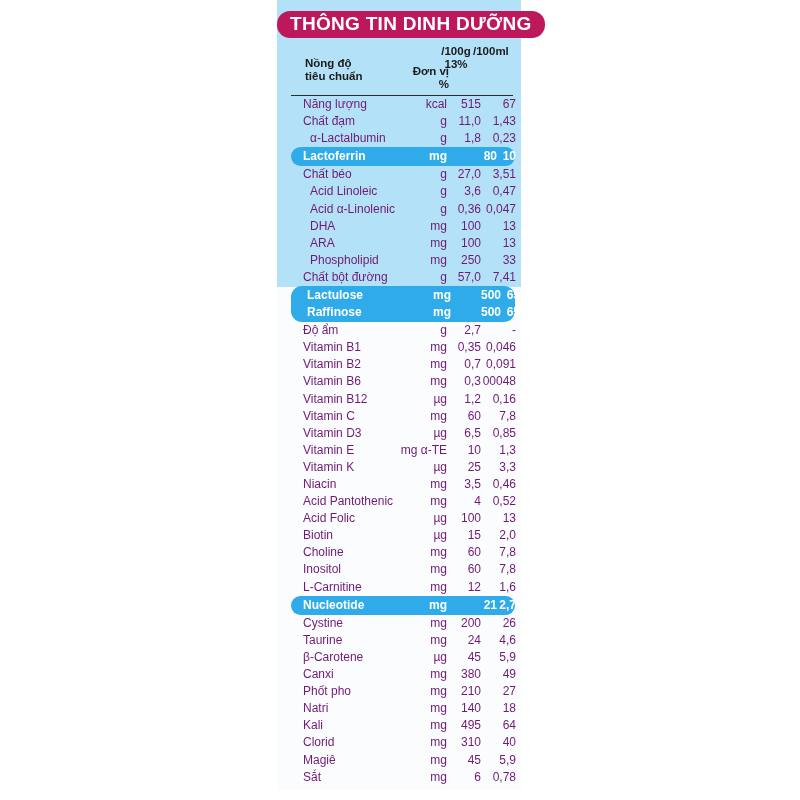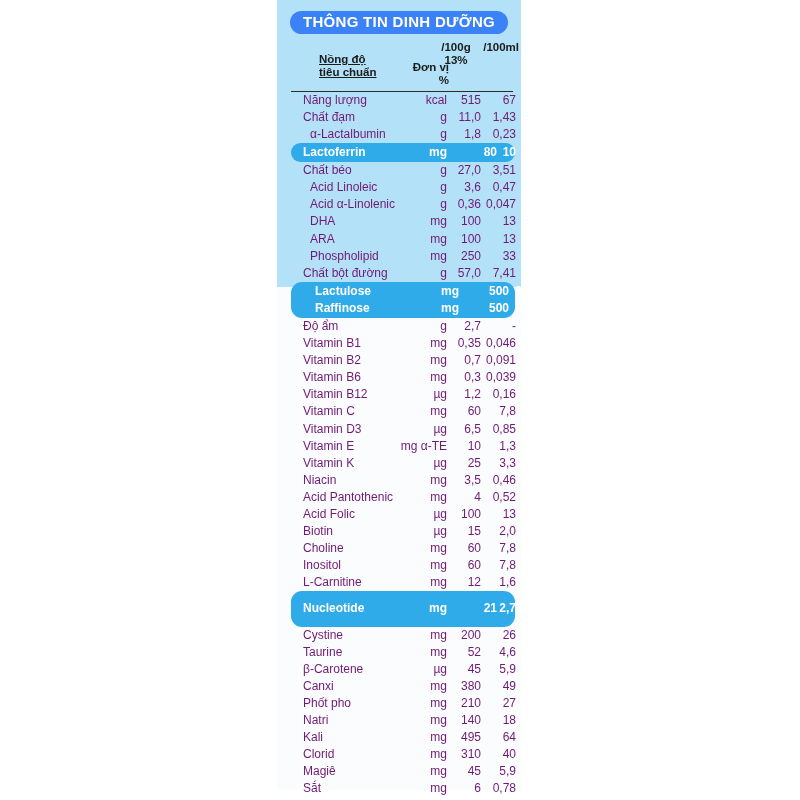--- a/index.html
+++ b/index.html
@@ -44,46 +44,45 @@
     width: 244px;
   }
 
   
   .title-wrap {
     padding: 11px 0 7px 0;
     text-align: center;
   }
   .title-pill {
     display: inline-block;
-    background: #3b82f6;
+    background: #be185d;
     color: #ffffff;
-    font-size: 15px;
+    font-size: 19px;
     font-weight: bold;
     letter-spacing: 0.3px;
     padding: 3px 13px 4px 13px;
     border-radius: 13px;
     line-height: 1.05;
     white-space: nowrap;
   }
 
   
   .hdr {
     position: relative;
     height: 50px;
     color: #1b1b1b;
     font-weight: bold;
     font-size: 11.5px;
   }
   .hdr .h-name {
     position: absolute;
-    left: 42px;
+    left: 28px;
     top: 12px;
     line-height: 13px;
     width: 95px;
-    text-decoration: underline;
   }
   .hdr .h-unit {
     position: absolute;
     left: 112px;
     top: 0px;
     width: 60px;
     text-align: right;
     line-height: 13px;
     margin-top: 20px;
   }
@@ -94,21 +93,21 @@
     top: 0px;
     width: 54px;
     text-align: center;
     line-height: 13px;
   }
   .hdr .h-100ml {
     position: absolute;
     left: 196px;
     top: 0px;
     width: 46px;
-    text-align: right;
+    text-align: left;
     line-height: 13px;
   }
 
   .rule {
     height: 0;
     border-top: 1.4px solid #2c2c2c;
     margin: 0 8px 0 14px;
   }
 
   
@@ -259,21 +258,21 @@
             <span class="c-unit">mg</span>
             <span class="c-g">250</span>
             <span class="c-ml">33</span>
           </div>
           <div class="row">
             <span class="c-name">Chất bột đường</span>
             <span class="c-unit">g</span>
             <span class="c-g">57,0</span>
             <span class="c-ml">7,41</span>
           </div>
-          <div class="pill-group" style="padding: 1px 12px; text-decoration: underline;">
+          <div class="pill-group" style="padding: 1px 4px; text-decoration: underline;">
             <div class="row">
               <span class="c-name">Lactulose</span>
               <span class="c-unit">mg</span>
               <span class="c-g">500</span>
               <span class="c-ml">65</span>
             </div>
             <div class="row">
               <span class="c-name">Raffinose</span>
               <span class="c-unit">mg</span>
               <span class="c-g">500</span>
@@ -295,21 +294,21 @@
           <div class="row">
             <span class="c-name">Vitamin B2</span>
             <span class="c-unit">mg</span>
             <span class="c-g">0,7</span>
             <span class="c-ml">0,091</span>
           </div>
           <div class="row">
             <span class="c-name">Vitamin B6</span>
             <span class="c-unit">mg</span>
             <span class="c-g">0,3</span>
-            <span class="c-ml">0,039</span>
+            <span class="c-ml">00048</span>
           </div>
           <div class="row">
             <span class="c-name">Vitamin B12</span>
             <span class="c-unit">µg</span>
             <span class="c-g">1,2</span>
             <span class="c-ml">0,16</span>
           </div>
           <div class="row">
             <span class="c-name">Vitamin C</span>
             <span class="c-unit">mg</span>
@@ -369,38 +368,38 @@
             <span class="c-unit">mg</span>
             <span class="c-g">60</span>
             <span class="c-ml">7,8</span>
           </div>
           <div class="row">
             <span class="c-name">L-Carnitine</span>
             <span class="c-unit">mg</span>
             <span class="c-g">12</span>
             <span class="c-ml">1,6</span>
           </div>
-          <div class="pill-group" style="padding: 9px 0px;">
+          <div class="pill-group" style="padding: 1px 0px;">
             <div class="row">
               <span class="c-name">Nucleotide</span>
               <span class="c-unit">mg</span>
               <span class="c-g">21</span>
               <span class="c-ml">2,7</span>
             </div>
           </div>
           <div class="row">
             <span class="c-name">Cystine</span>
             <span class="c-unit">mg</span>
             <span class="c-g">200</span>
             <span class="c-ml">26</span>
           </div>
           <div class="row">
             <span class="c-name">Taurine</span>
             <span class="c-unit">mg</span>
-            <span class="c-g">52</span>
+            <span class="c-g">24</span>
             <span class="c-ml">4,6</span>
           </div>
           <div class="row">
             <span class="c-name">β-Carotene</span>
             <span class="c-unit">µg</span>
             <span class="c-g">45</span>
             <span class="c-ml">5,9</span>
           </div>
           <div class="row">
             <span class="c-name">Canxi</span>

